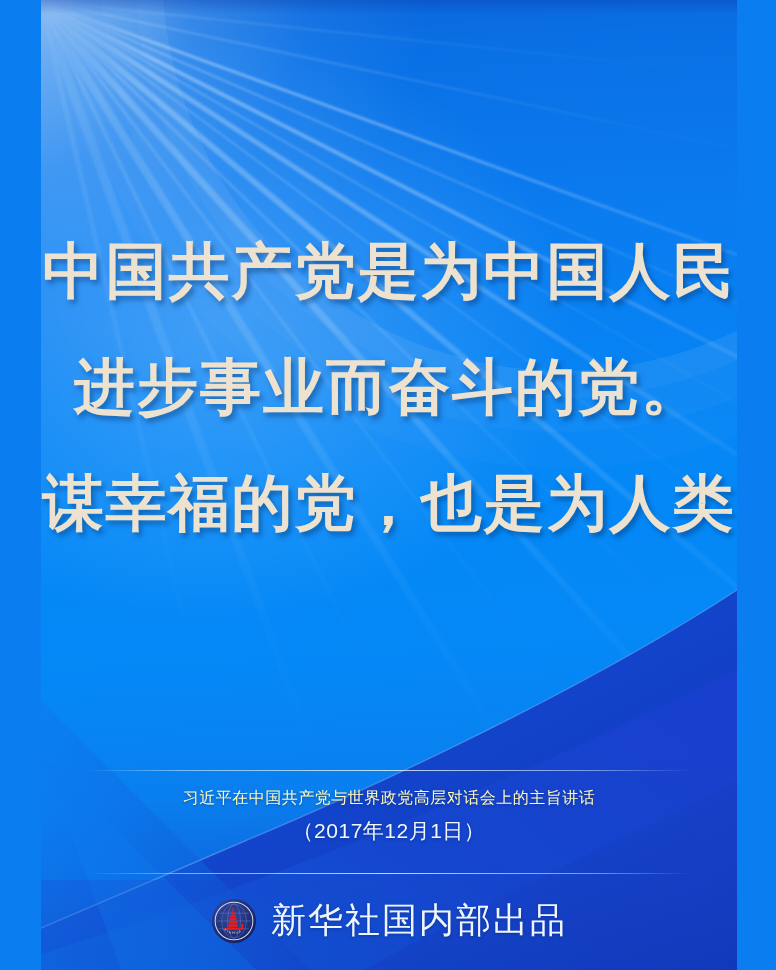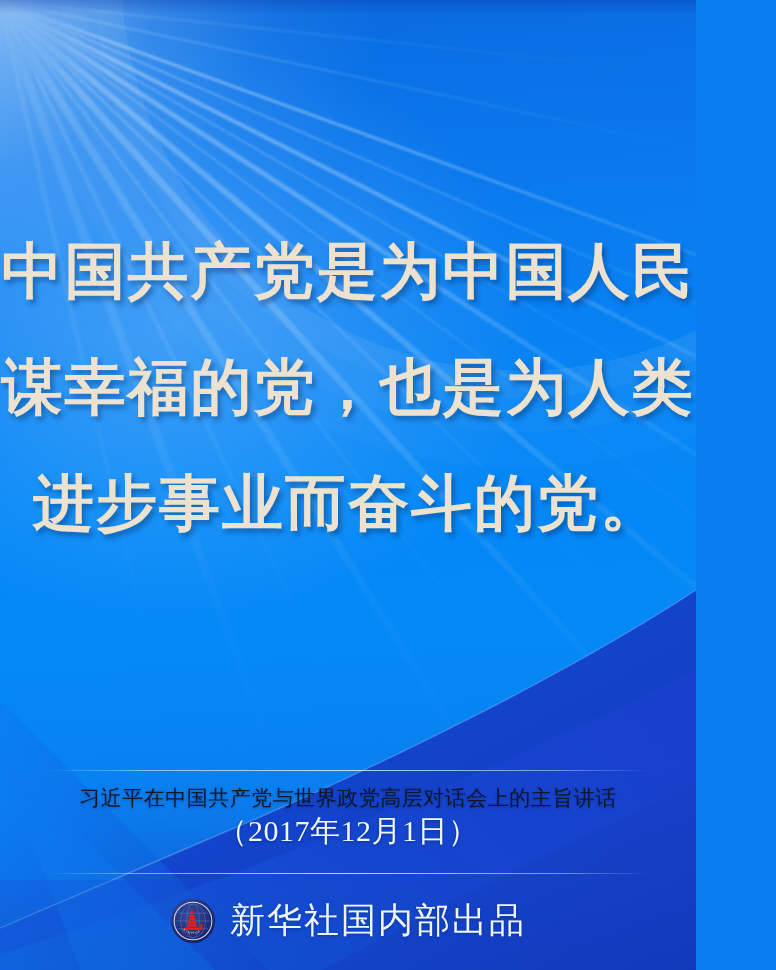--- a/index.html
+++ b/index.html
@@ -7,20 +7,21 @@
     padding: 0;
     background: #0a7ef0;
   }
   #poster {
     position: relative;
     width: 696px;
     height: 970px;
     overflow: hidden;
     font-family: "Liberation Sans", "DejaVu Sans", sans-serif;
     background: #0a7ef0;
+    margin-left: 41px;
   }
 
   
   .bg-layer { position: absolute; inset: 0; }
 
   
   .bg-base {
     background: linear-gradient(177deg,
       #0a63d8 0%,
       #0a6fe4 6%,
@@ -128,30 +129,30 @@
 
   .attribution {
     position: absolute;
     left: 0; right: 0;
     top: 782px;
     text-align: center;
     z-index: 6;
   }
   .attr-line1 {
     font-family: "Liberation Sans", "DejaVu Sans", sans-serif;
-    font-size: 21px;
+    font-size: 16px;
     line-height: 32px;
-    color: #0f172a;
+    color: #fef9c3;
     letter-spacing: 0.5px;
     text-shadow: 0 1px 3px rgba(6,32,86,0.45);
     white-space: nowrap;
   }
   .attr-line2 {
-    font-family: Liberation Serif, serif;
-    font-size: 30px;
+    font-family: Liberation Sans, sans-serif;
+    font-size: 21px;
     line-height: 33px;
     color: #f2f8ff;
     letter-spacing: 0.5px;
     text-shadow: 0 1px 3px rgba(6,32,86,0.45);
     white-space: nowrap;
   }
 
   
   .footer {
     position: absolute;
@@ -253,22 +254,22 @@
       <path d="M776,230 C660,285 520,340 360,420 L776,420 Z" fill="url(#wv5)" opacity="0.65"></path>
 
       <path d="M776,40 C640,120 430,215 230,290 C140,325 60,355 0,378" fill="none" stroke="rgba(180,220,255,0.30)" stroke-width="1.4"></path>
 
       <rect x="0" y="330" width="776" height="90" fill="url(#wv5)" opacity="0.25"></rect>
     </svg>
   </div>
 
   <div class="quote">
     <div class="quote-line">中国共产党是为中国人民</div>
+    <div class="quote-line">进步事业而奋斗的党。</div>
     <div class="quote-line">谋幸福的党，也是为人类</div>
-    <div class="quote-line">进步事业而奋斗的党。</div>
   </div>
 
   <div class="divider divider-top"></div>
   <div class="divider divider-bottom"></div>
 
   <div class="attribution">
     <div class="attr-line1">习近平在中国共产党与世界政党高层对话会上的主旨讲话</div>
     <div class="attr-line2">（2017年12月1日）</div>
   </div>
 

